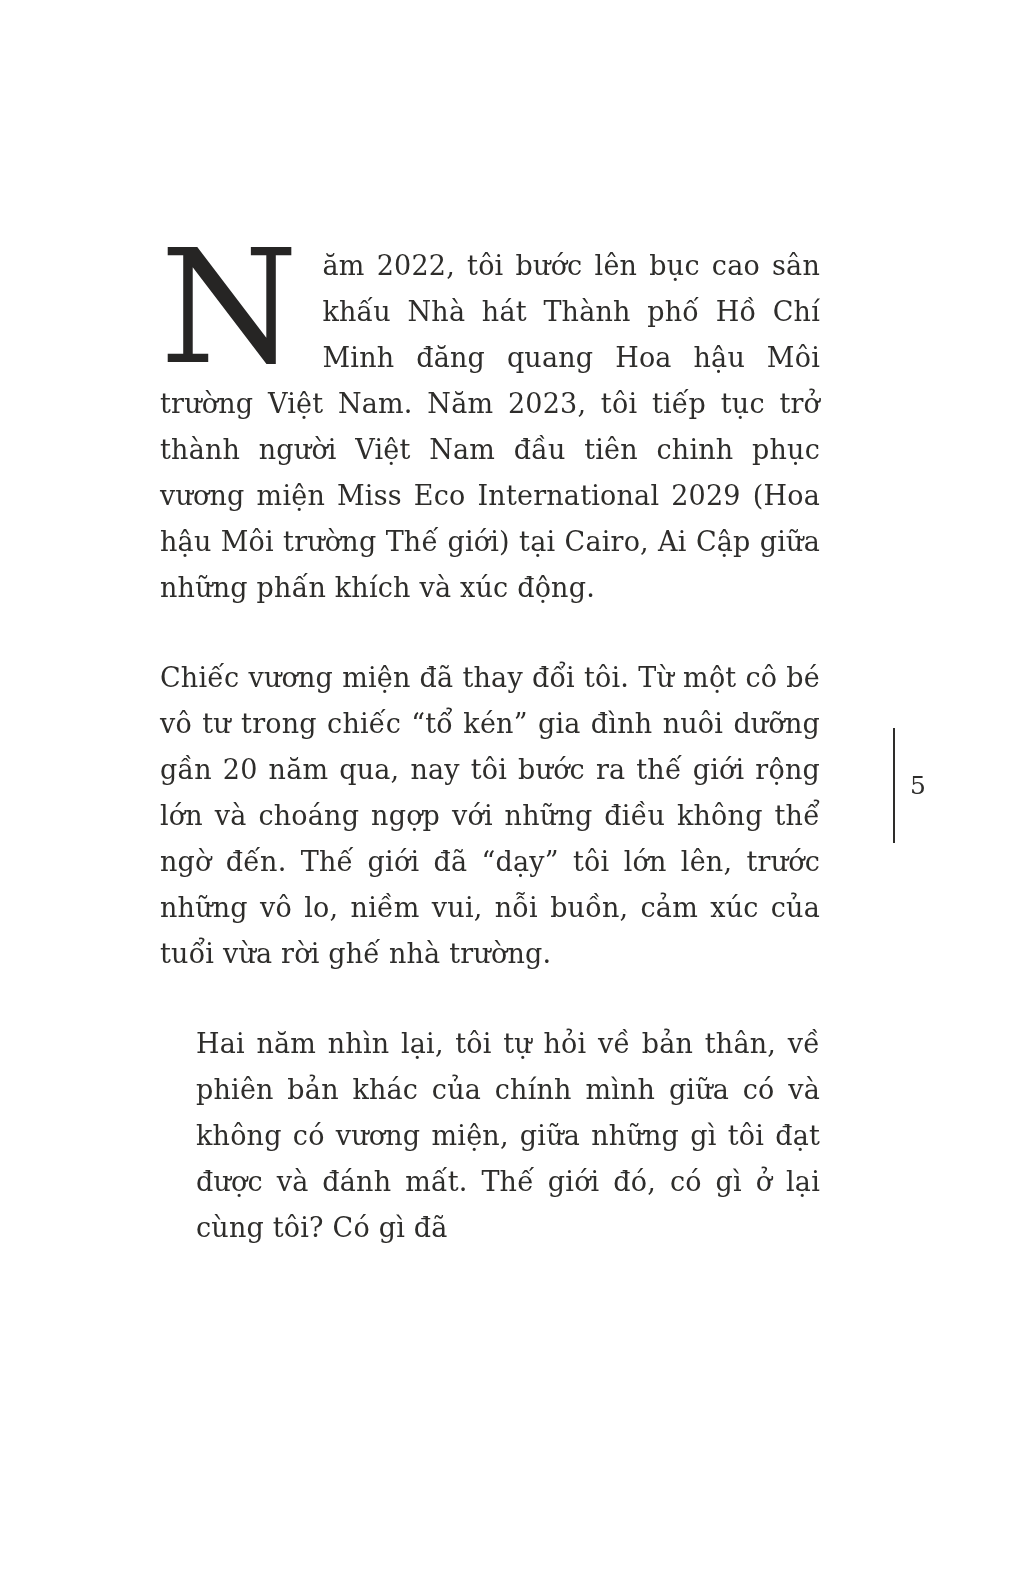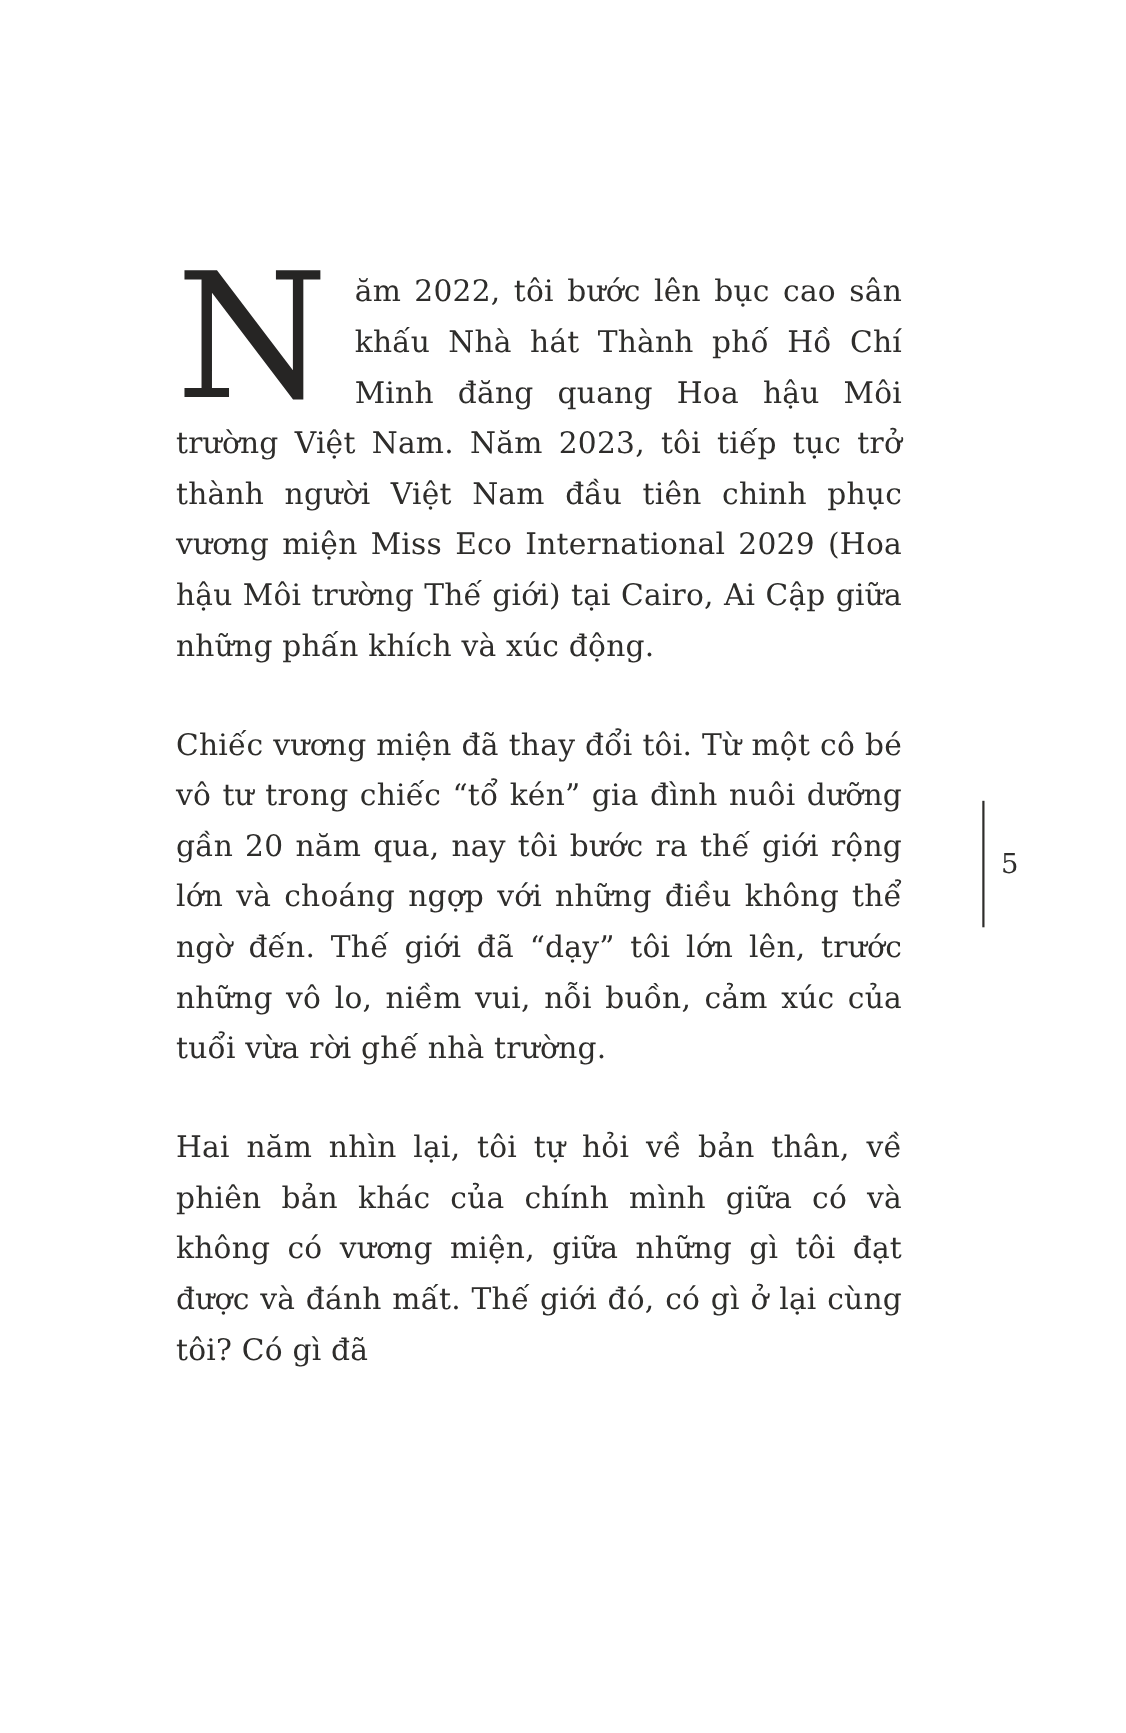--- a/index.html
+++ b/index.html
@@ -28,20 +28,21 @@
     font-size: 27px;
     line-height: 46px;
     text-align: justify;
     letter-spacing: 0.2px;
   }
   .para {
     margin: 0 0 44px 0;
   }
   .para:last-child {
     margin-bottom: 0;
+    margin-left: 36px;
   }
   .dropcap {
     float: left;
     font-size: 158px;
     line-height: 120px;
     height: 126px;
     margin: 4px 24px 0 0;
     color: #262524;
     font-weight: 400;
   }

